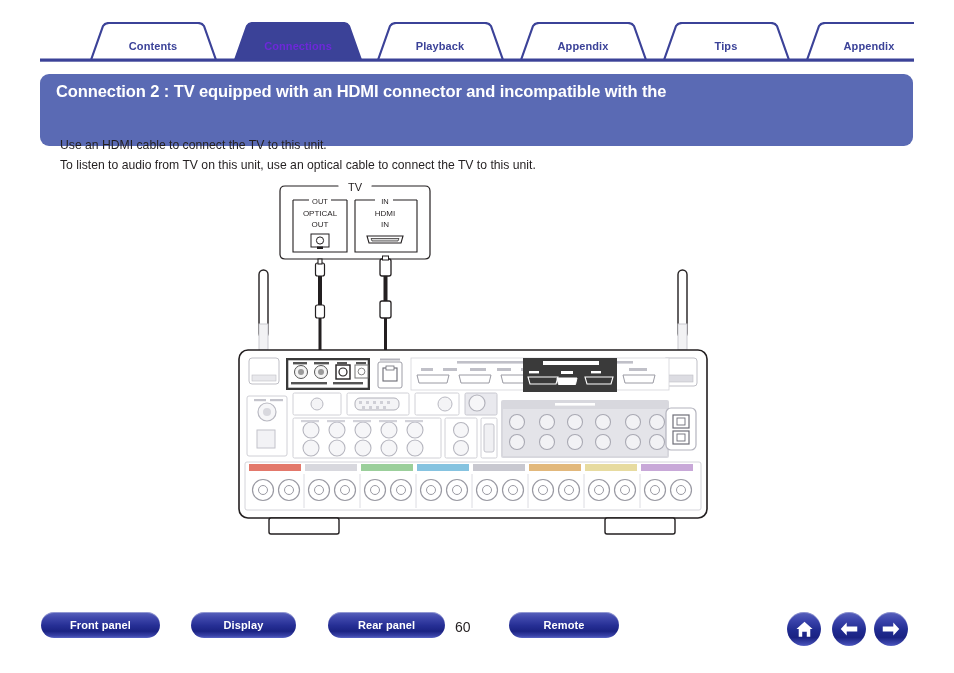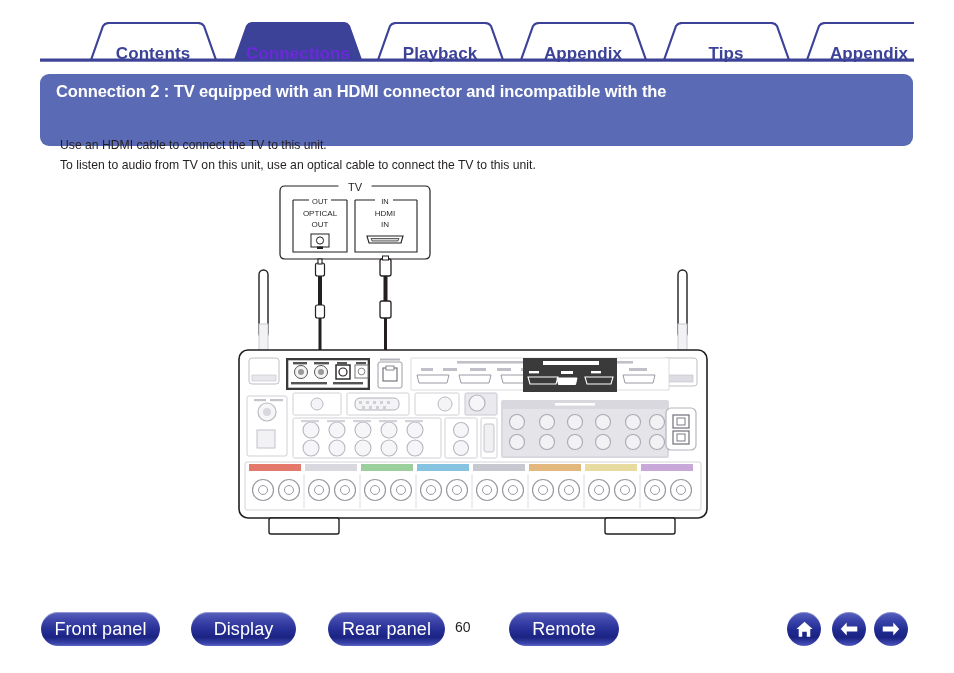--- a/index.html
+++ b/index.html
@@ -26,26 +26,25 @@
   }
   #tabbar .tabs-svg {
     position: absolute;
     left: 0;
     top: 0;
   }
   .tab-label {
     position: absolute;
     top: 24px;
     transform: translate(-50%, -50%);
-    font-size: 17px;
+    font-size: 11px;
     font-weight: bold;
     letter-spacing: 0.1px;
     white-space: nowrap;
     color: #3b4298;
-    margin-top: 8px;
   }
   .tab-label.active { color: #6d28d9; }
 
   
   #title-banner {
     position: absolute;
     left: 40px;
     top: 74px;
     width: 873px;
     height: 72px;
@@ -91,26 +90,26 @@
   #footer {
     position: absolute;
     left: 0;
     top: 612px;
     width: 954px;
     height: 52px;
   }
   .pill-btn {
     position: absolute;
     top: 0;
-    height: 34px;
+    height: 26px;
     border-radius: 17px;
     border: none;
     color: #ffffff;
-    font-size: 18px;
-    font-weight: normal;
+    font-size: 11px;
+    font-weight: bold;
     letter-spacing: 0.1px;
     cursor: pointer;
     padding: 0;
     font-family: "Liberation Sans", sans-serif;
     background: linear-gradient(to bottom,
       #5a63bd 0%, #4048ac 22%, #262f95 52%, #1b2383 74%, #3a43a8 92%, #5b66c6 100%);
     box-shadow: inset 0 1px 0 rgba(255,255,255,0.35);
   }
   .page-num {
     position: absolute;

